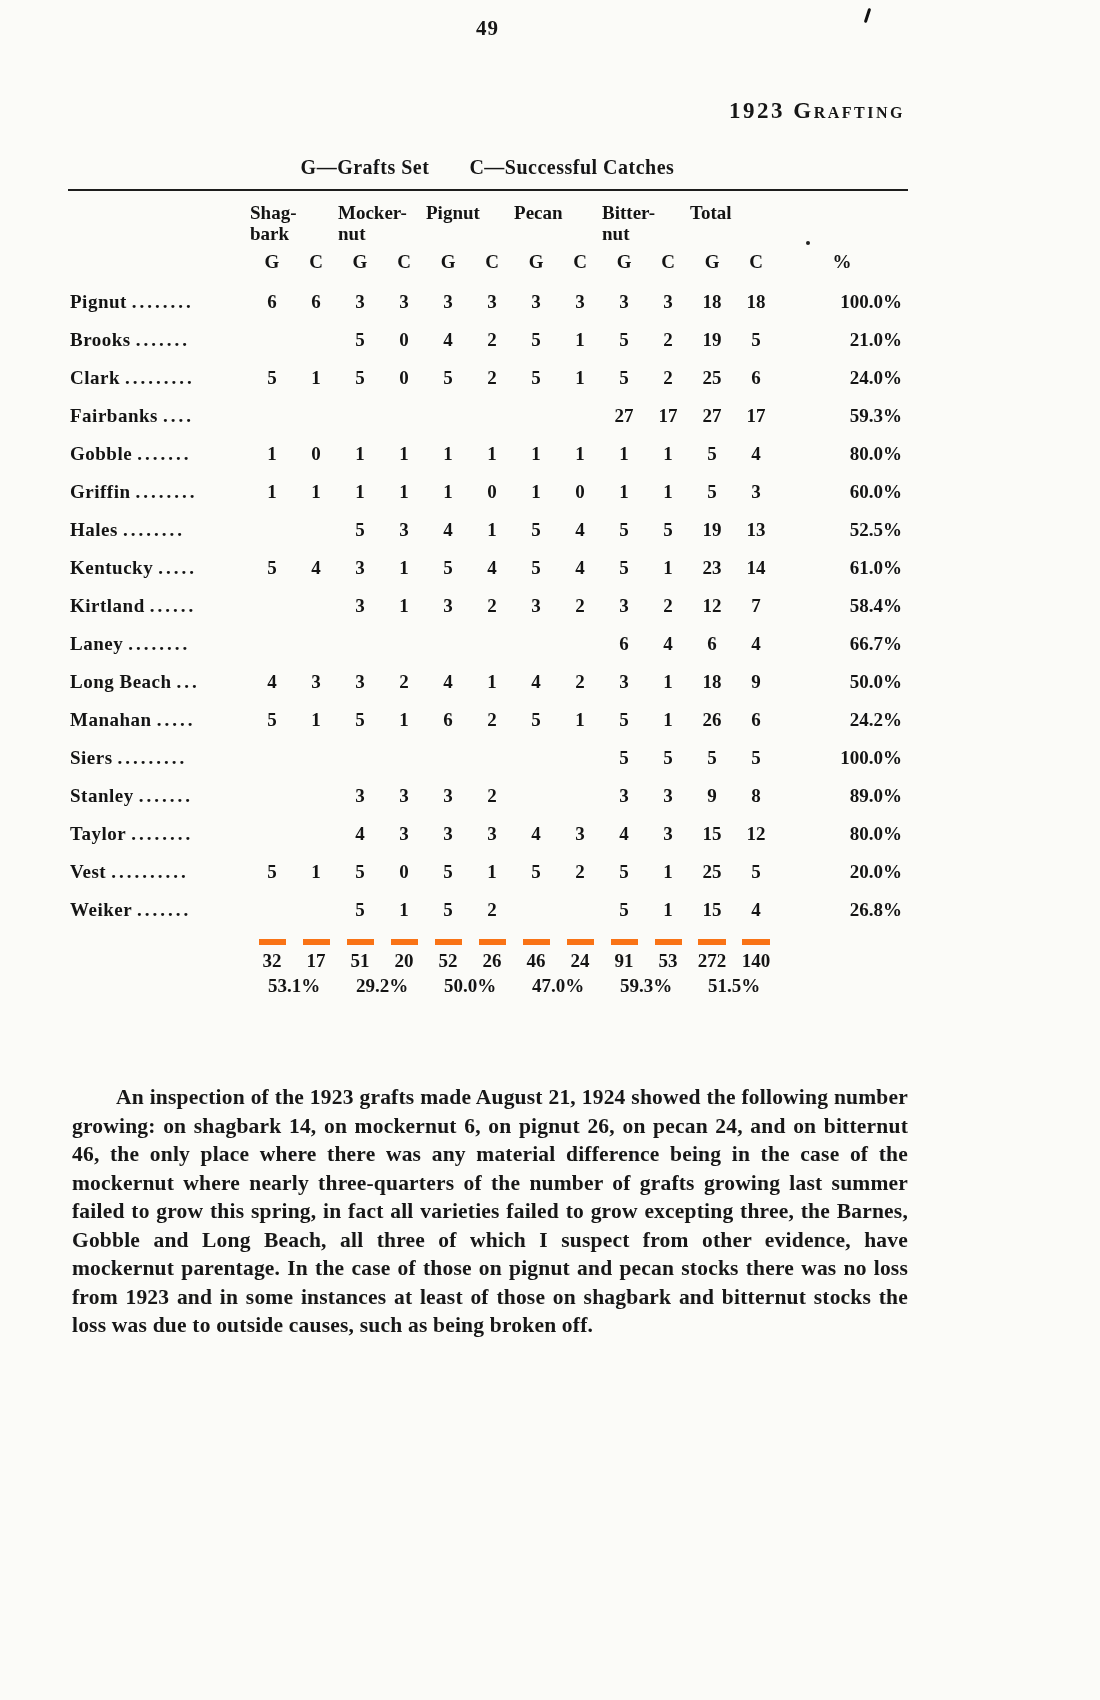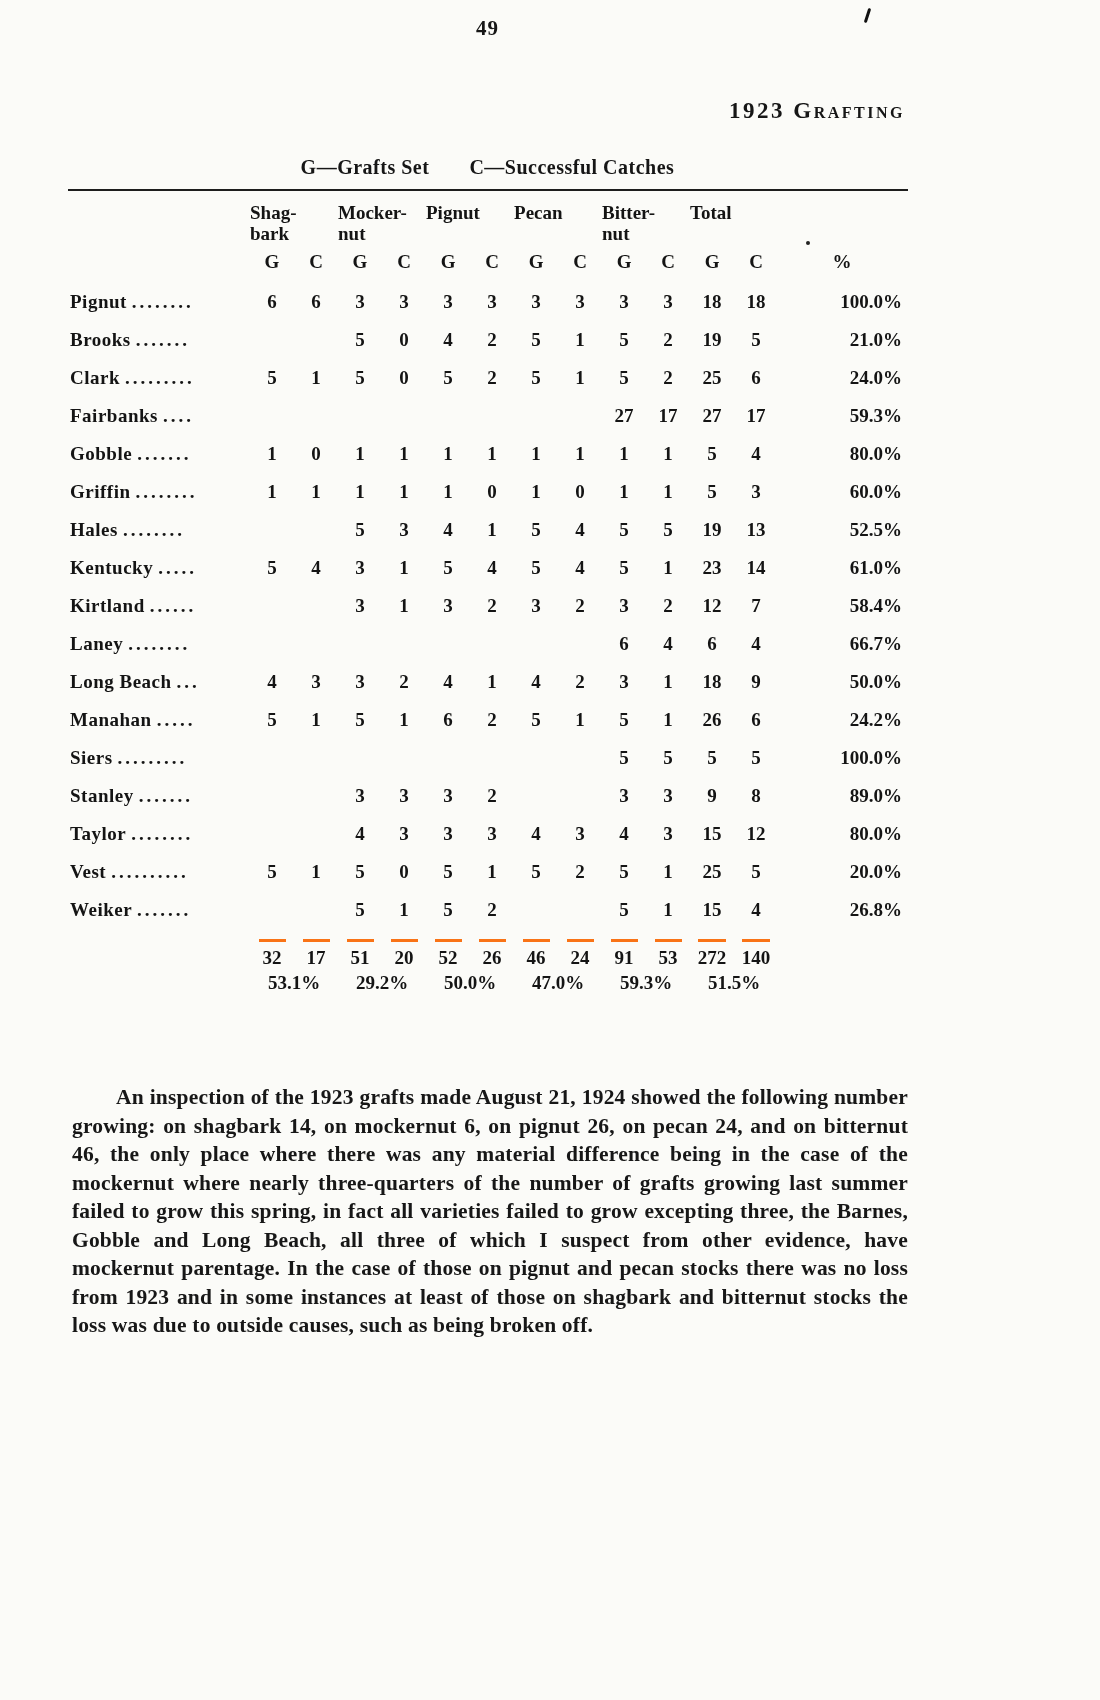--- a/index.html
+++ b/index.html
@@ -56,21 +56,21 @@
 
   td.lbl{text-align:left;white-space:nowrap;padding:8px 0;}
   td.lbl .nm{letter-spacing:0.5px;}
   td.lbl .dots{letter-spacing:3px;margin-left:5px;}
   td.num{text-align:center;padding:8px 0;}
   td.pct{text-align:right;padding:8px 4px 8px 0;}
 
   tr.totals-row td{padding-top:10px;padding-bottom:0;}
   tr.totals-row .tline{
     display:inline-block;min-width:27px;
-    border-top:3px solid #f97316;padding-top:5px;
+    border-top:6px solid #f97316;padding-top:5px;
   }
   tr.totals-pct-row td{padding-top:3px;}
 
   .para{
     position:absolute;top:1083px;left:72px;width:836px;
     font-size:21.5px;line-height:28.5px;font-weight:600;
     text-align:justify;text-indent:44px;color:#171717;
     letter-spacing:0.2px;
   }
 </style>

